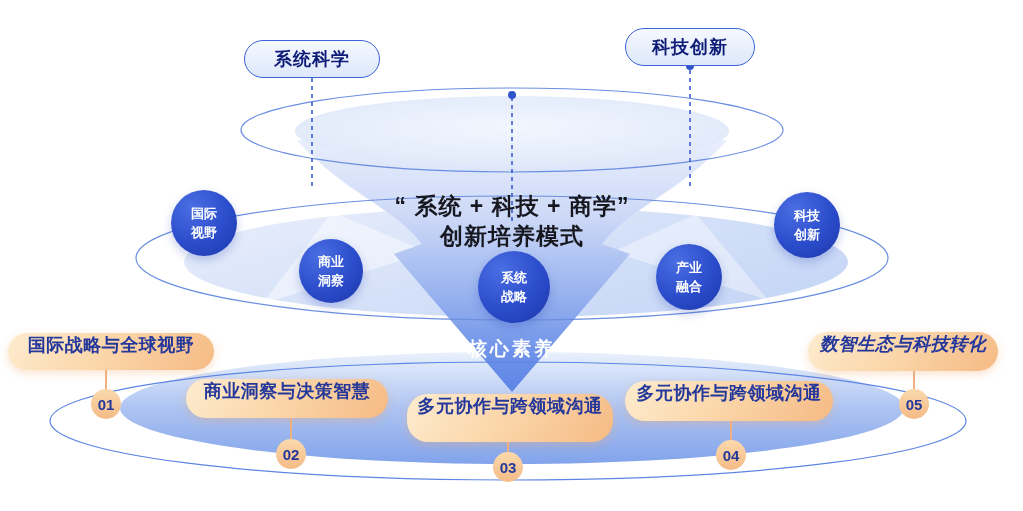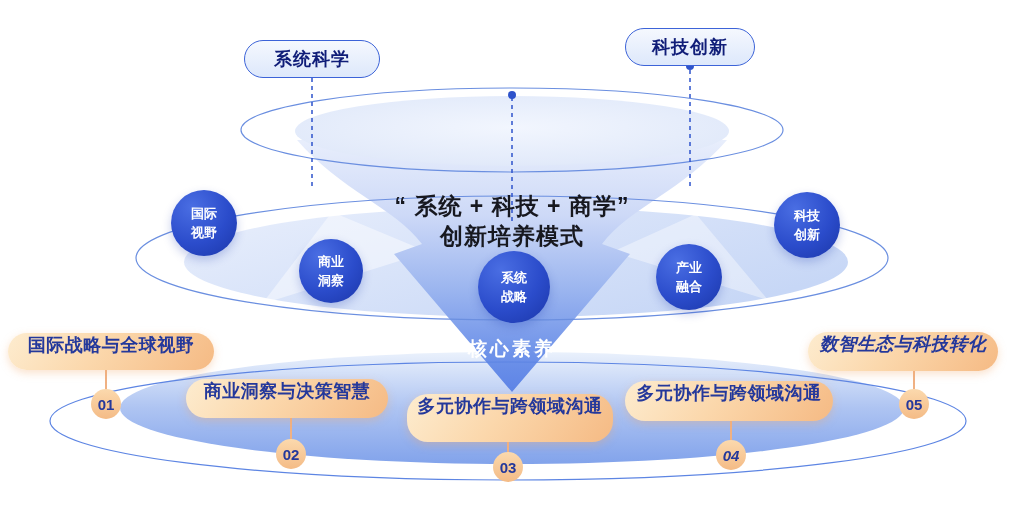--- a/index.html
+++ b/index.html
@@ -169,21 +169,21 @@
   </div>
   <div class="connector" style="left:507px;top:434px;height:18px;"></div>
   <div class="num-circle" style="left:493px;top:452px;">
     <span>03</span>
   </div>
 
   <div class="pill-orange" style="left:625px;top:381px;width:208px;height:40px;">
     <span>多元协作与跨领域沟通</span>
   </div>
   <div class="connector" style="left:730px;top:421px;height:19px;"></div>
-  <div class="num-circle" style="left:716px;top:440px;font-style:italic;">
+  <div class="num-circle" style="left:716px;top:440px;">
     <span>04</span>
   </div>
 
   <div class="pill-orange" style="left:808px;top:332px;width:190px;height:39px;font-style:italic;">
     <span>数智生态与科技转化</span>
   </div>
   <div class="connector" style="left:913px;top:371px;height:18px;"></div>
   <div class="num-circle" style="left:899px;top:389px;">
     <span>05</span>
   </div>

